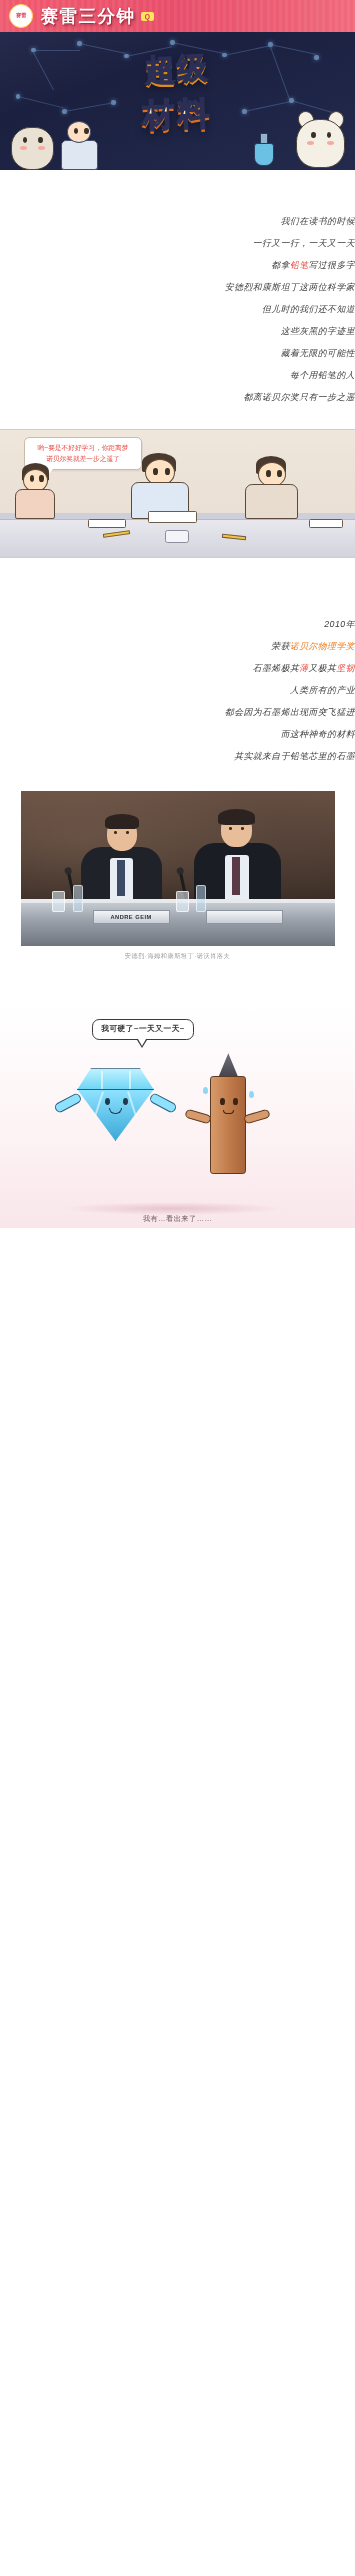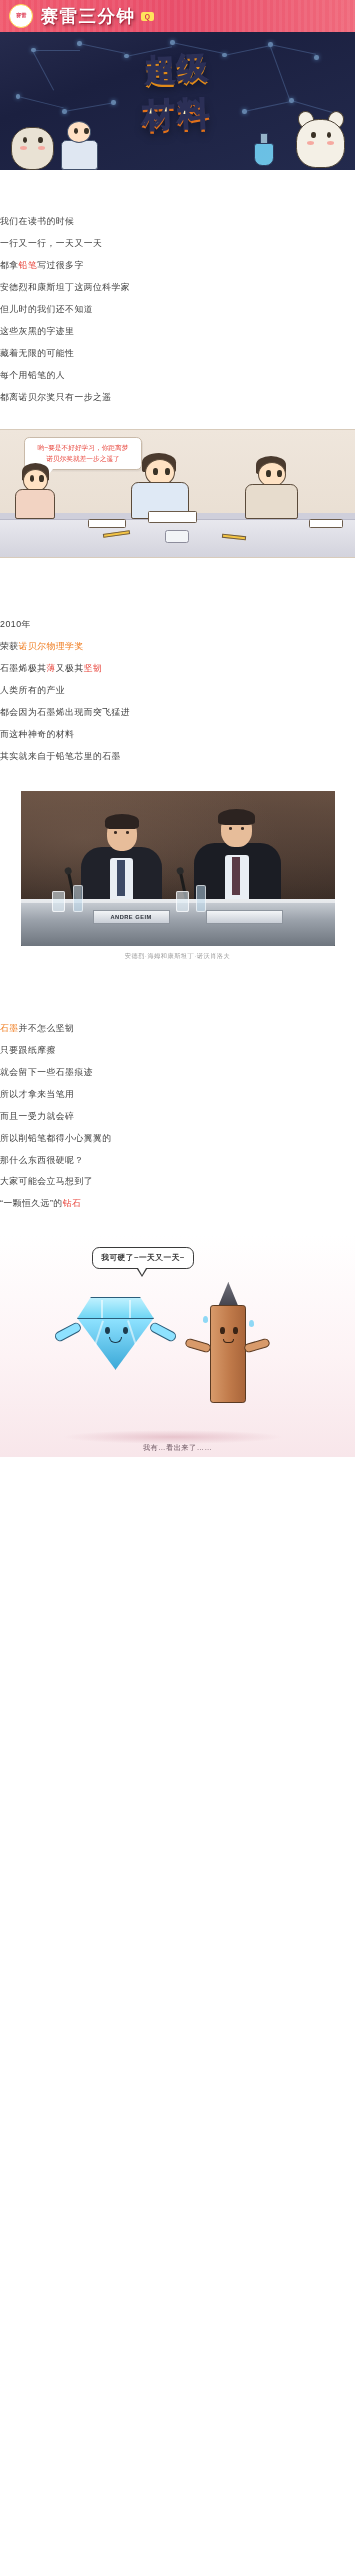--- a/index.html
+++ b/index.html
@@ -92,21 +92,21 @@
     border:1.5px solid #41506b; border-radius:50%; }
   .banner-flask{
     position:absolute; z-index:6; right:77px; bottom:4.1px; width:28px; height:36px;
   }
   .flask-body{ position:absolute; bottom:0; left:4.1px; width:19.6px; height:23px;
      background:rgba(120,220,255,.85); border:1.5px solid #2b3a5c; border-radius:3.1px 3.1px 8.2px 8.2px; }
   .flask-neck{ position:absolute; bottom:21.6px; left:9.8px; width:8.2px; height:11.3px;
      background:rgba(200,240,255,.7); border:1.5px solid #2b3a5c; border-bottom:none; }
 
   
-  .text-block{ padding:20.6px 0 10.3px; text-align:left; }
+  .text-block{ padding:20.6px 0 10.3px; text-align:right;font-style:italic; }
   .line{
     font-size:8.8px; color:#3d3d3d; line-height:2.5; letter-spacing:0.5px;
     font-family:"Liberation Sans","DejaVu Sans",sans-serif;
   }
   .hl-red{ color:#e8453c; }
   .hl-orange{ color:#f07c1e; }
   .spacer-sm{ height:9.3px; }
   .spacer-md{ height:20.6px; }
   .spacer-lg{ height:36px; }
 
@@ -405,35 +405,20 @@
       <div class="glass" style="left:155px;"></div>
       <div class="bottle" style="left:175px;"></div>
 
       <div class="nameplate">ANDRE GEIM</div>
       <div class="nameplate nameplate2"></div>
     </div>
     <div class="caption">安德烈·海姆和康斯坦丁·诺沃肖洛夫</div>
   </div>
 
   <div class="spacer-lg"></div>
-  <div class="text-block">
-    <div class="line">
-      <span class="hl-orange">石墨</span><span>并不怎么坚韧</span>
-    </div>
-    <div class="line">只要跟纸摩擦</div>
-    <div class="line">就会留下一些石墨痕迹</div>
-    <div class="line">所以才拿来当笔用</div>
-    <div class="line">而且一受力就会碎</div>
-    <div class="line">所以削铅笔都得小心翼翼的</div>
-    <div class="line">那什么东西很硬呢？</div>
-    <div class="line">大家可能会立马想到了</div>
-    <div class="line">
-      <span>“一颗恒久远”的</span><span class="hl-red">钻石</span>
-    </div>
-  </div>
   <div class="spacer-sm"></div>
 
   <div class="comic2">
     <div class="c2-bubble" style="left:92px; top:12.4px;">我可硬了~一天又一天~</div>
 
     <div class="floor-shadow"></div>
 
     <div class="diamond">
       <div class="d-top"></div>
       <div class="d-bot"></div>

